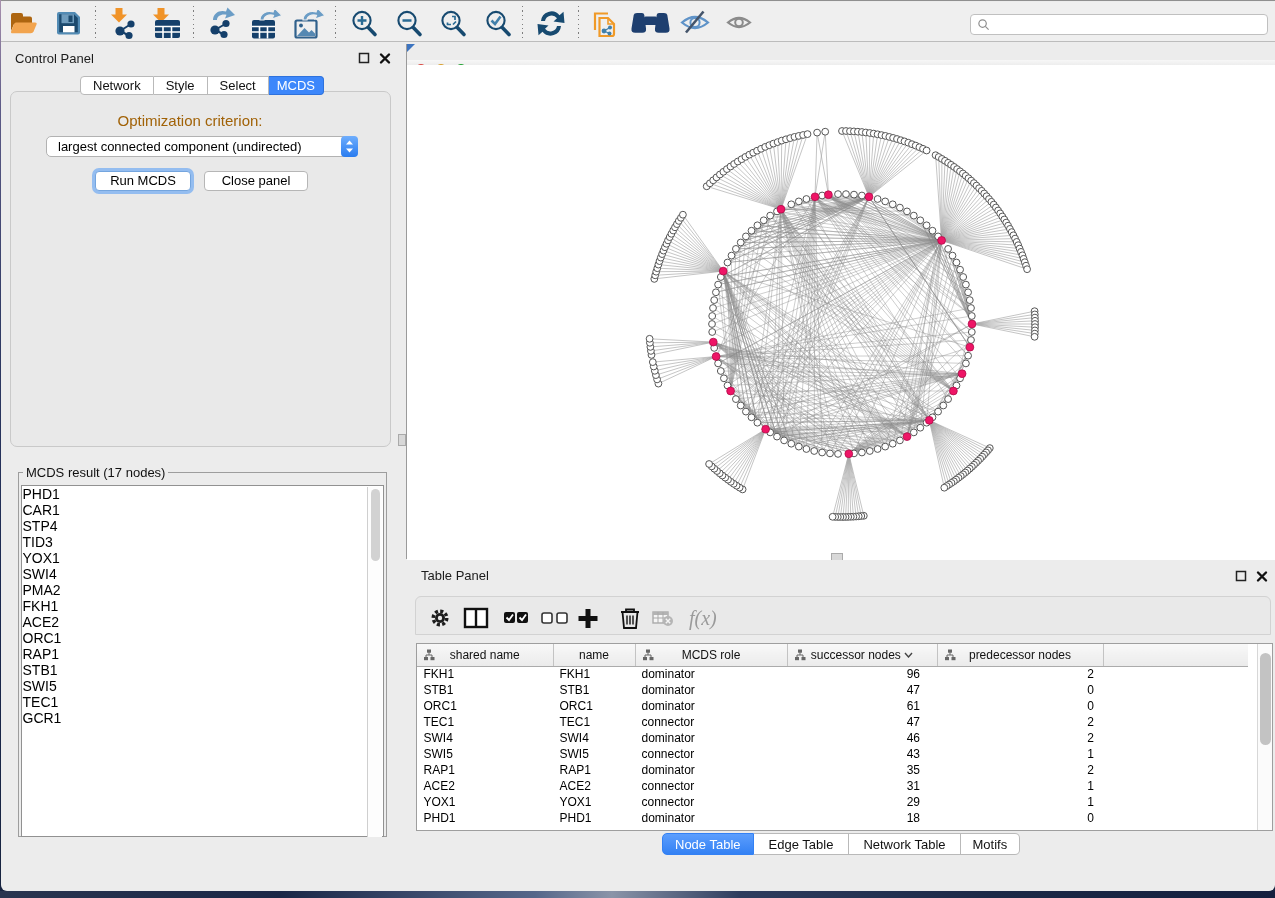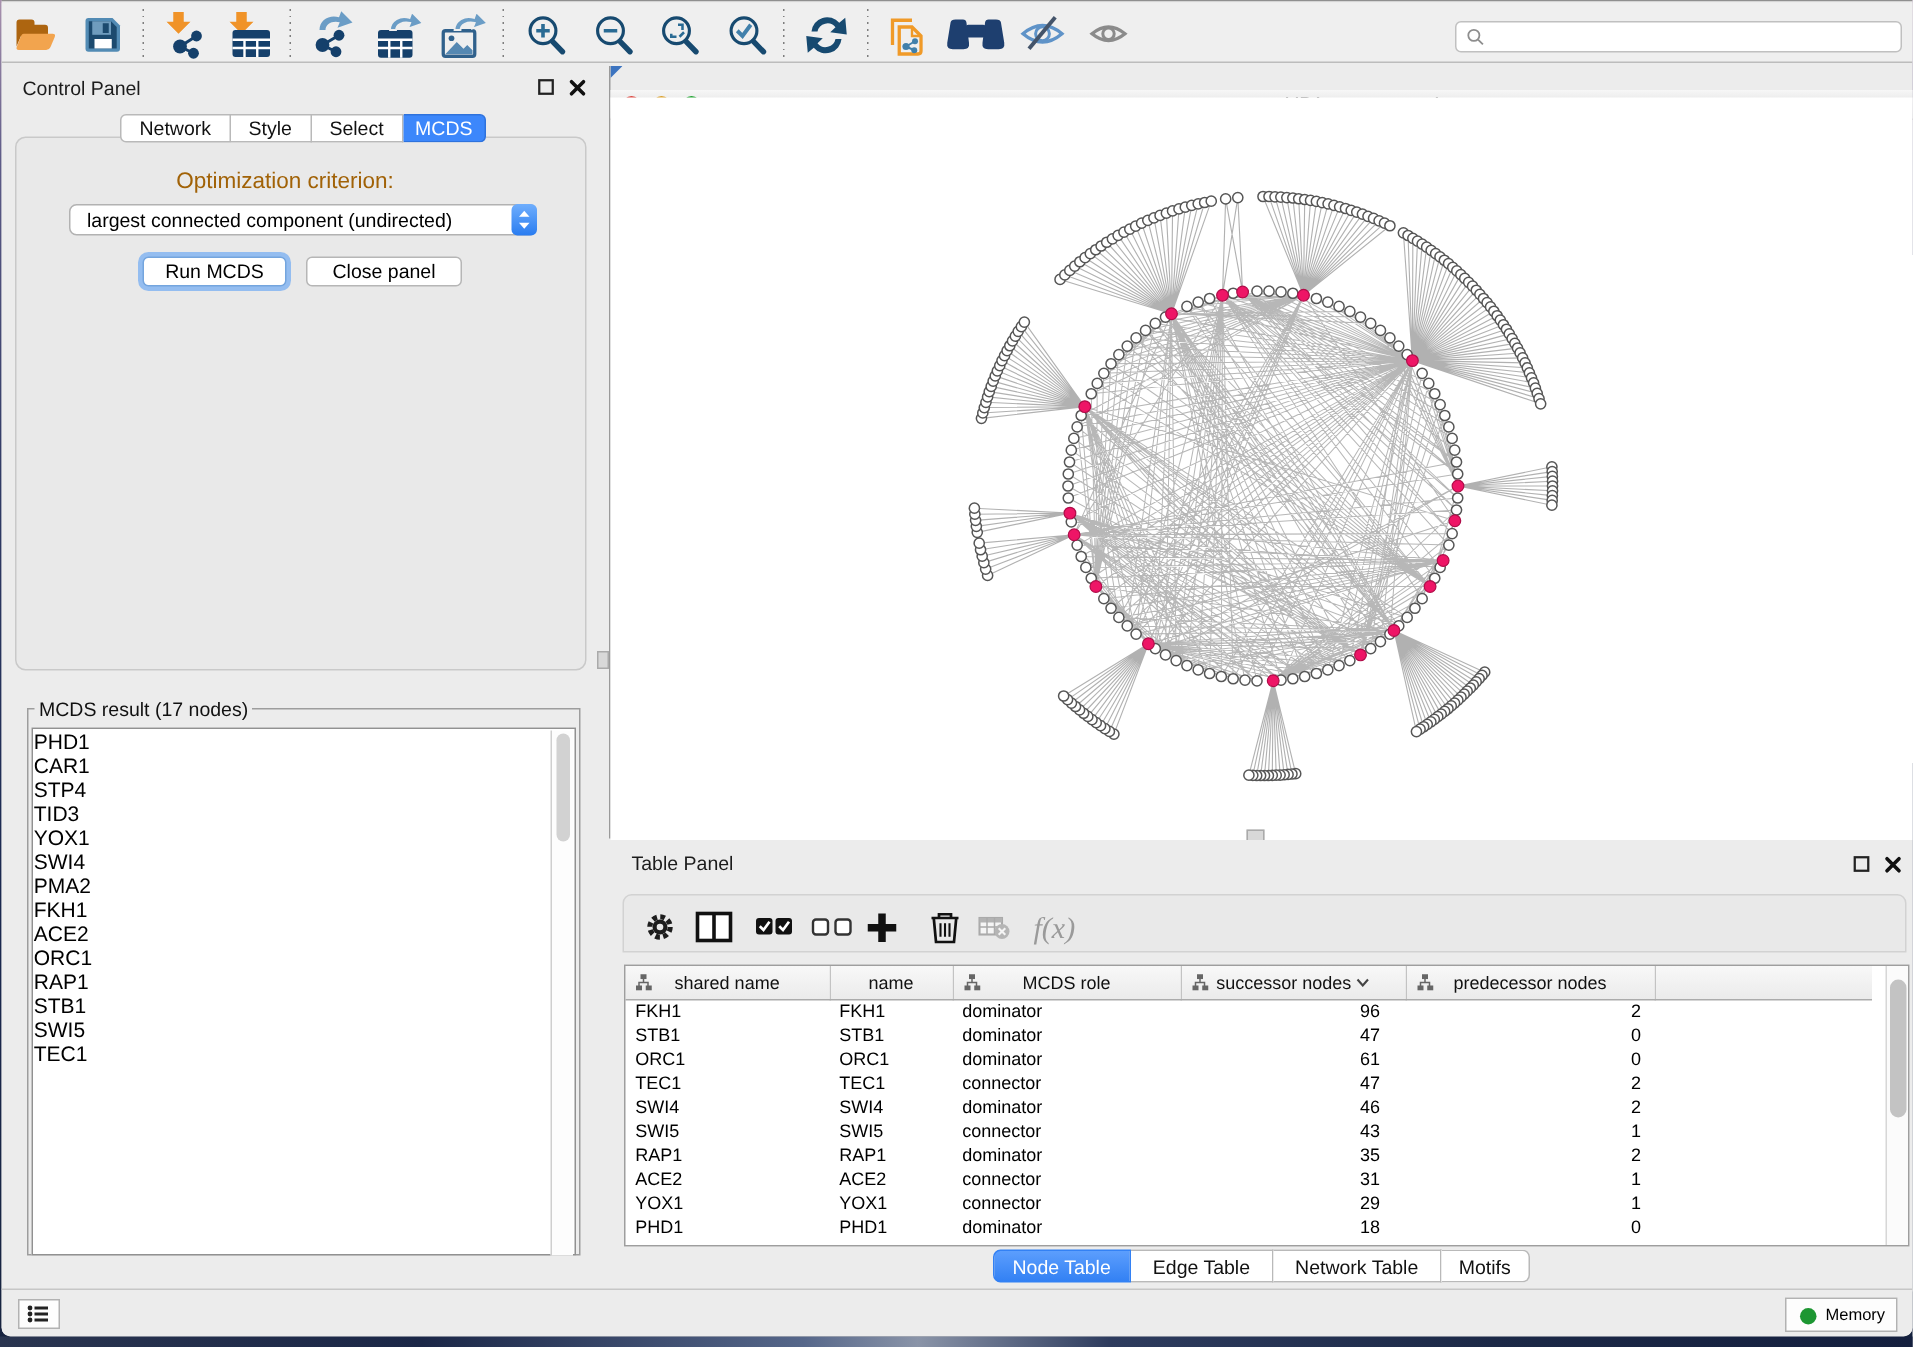--- a/index.html
+++ b/index.html
@@ -275,20 +275,21 @@
             <li>YOX1</li>
             <li>SWI4</li>
             <li>PMA2</li>
             <li>FKH1</li>
             <li>ACE2</li>
             <li>ORC1</li>
             <li>RAP1</li>
             <li>STB1</li>
             <li>SWI5</li>
             <li>TEC1</li>
+            <li>GCR1</li>
           </ul>
         <div class="lscroll">
             <div class="lthumb"></div>
           </div>
       </div>
     </div>
   </div>
 
   <div class="vsplit"></div>
     <div class="vhandle"></div>
@@ -782,29 +783,13 @@
         </div>
     </div>
     <div class="btabs">
       <div class="btab sel">Node Table</div>
         <div class="btab">Edge Table</div>
         <div class="btab">Network Table</div>
         <div class="btab">Motifs</div>
     </div>
   </div>
 
-  <div class="status">
-    <div class="lbtn"><svg width="26" height="18" viewBox="0 0 26 18">
-          <g fill="#222">
-            <circle cx="7" cy="5" r="1.6"></circle>
-            <circle cx="7" cy="9" r="1.6"></circle>
-            <circle cx="7" cy="13" r="1.6"></circle>
-            <rect x="10" y="4" width="9" height="2"></rect>
-            <rect x="10" y="8" width="9" height="2"></rect>
-            <rect x="10" y="12" width="9" height="2"></rect>
-          </g>
-        </svg></div>
-    <div class="membtn">
-        <div class="memdot"></div>
-        <span>Memory</span>
-      </div>
-  </div>
 </div>
 
 </body></html>

